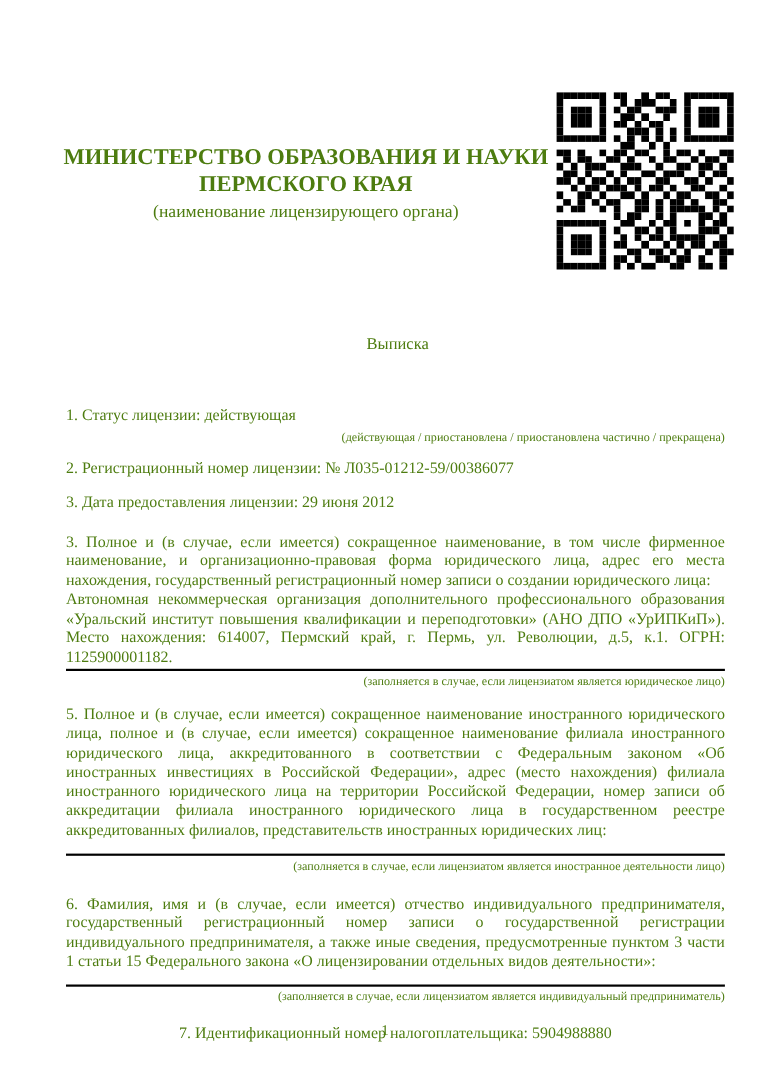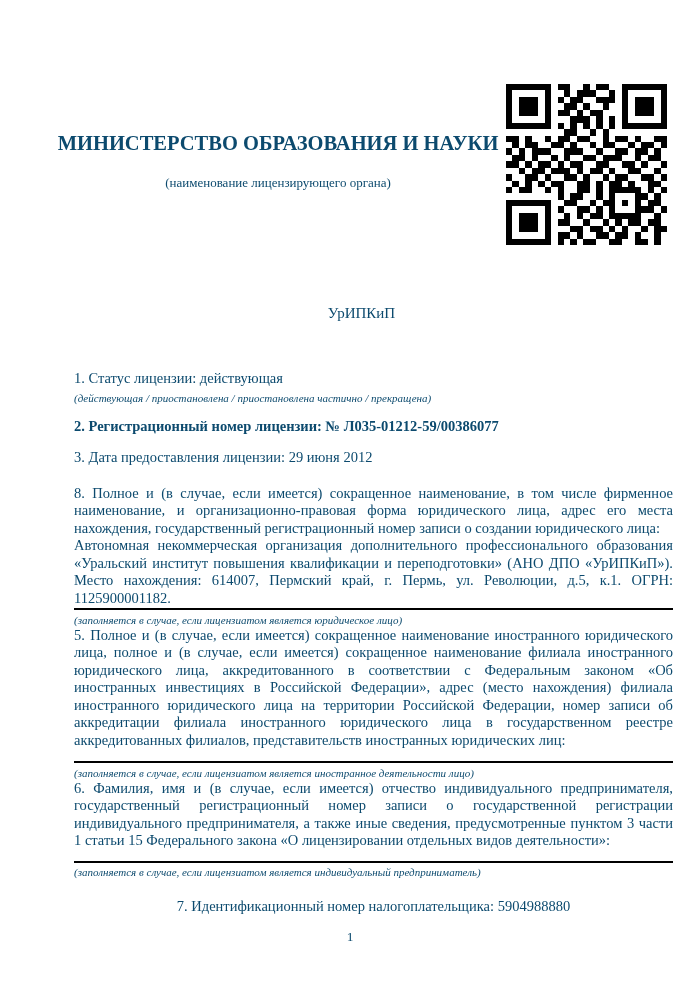--- a/index.html
+++ b/index.html
@@ -1,21 +1,21 @@
 <!DOCTYPE html>
 <html lang="ru"><head>
 <meta charset="utf-8">
 <style>
   html, body { margin: 0; padding: 0; background: #ffffff; }
   .page {
     position: relative;
     width: 700px;
     height: 989px;
     background: #ffffff;
-    color: #0c4a6e;
+    color: #4d7c0f;
     font-family: "Liberation Serif", "DejaVu Serif", serif;
     overflow: hidden;
   }
   
   .authority {
     position: absolute;
     left: 60px;
     top: 131px;
     width: 436px;
     display: flex;
@@ -23,23 +23,23 @@
     align-items: center;
     text-align: center;
   }
   .authority .name-line {
     font-weight: bold;
     font-size: 20.5px;
     line-height: 25px;
     white-space: nowrap;
   }
   .authority .authority-caption {
-    font-size: 13px;
+    font-size: 16px;
     line-height: 13px;
-    margin-top: 20px;
+    margin-top: 5px;
     white-space: nowrap;
   }
   
   .qr {
     position: absolute;
     left: 506px;
     top: 84px;
     width: 161px;
     height: 161px;
     display: grid;
@@ -54,65 +54,65 @@
     left: 62px;
     top: 305px;
     width: 599px;
     text-align: center;
     font-size: 15px;
     line-height: 17.5px;
   }
   
   .content {
     position: absolute;
-    left: 74px;
+    left: 60px;
     top: 370px;
     width: 599px;
     font-size: 14.5px;
     line-height: 17.5px;
   }
   .para { text-align: justify; }
   .caption {
     font-size: 11px;
     line-height: 13px;
-    text-align: left;
-    font-style: italic;
+    text-align: right;
   }
   .rule {
     border-top: 2px solid #000000;
     height: 0;
     margin-top: 1px;
   }
   .answer-space-5 { height: 11px; }
   .answer-space-6 { height: 10px; }
   .mt-i1c { margin-top: 4px; }
-  .mt-i2  { margin-top: 13px; font-weight: bold; }
+  .mt-i2  { margin-top: 13px; }
   .mt-i3  { margin-top: 14px; }
   .mt-i4  { margin-top: 18px; }
-  .mt-i5  { }
-  .mt-i6  { }
+  .mt-i5  { margin-top: 15px; }
+  .mt-i6  { margin-top: 19px; }
   .mt-i7  { margin-top: 19px; text-align: center; }
   .mt-cap { margin-top: 3.5px; }
   
   .page-number {
     position: absolute;
     left: 0;
     top: 929px;
     width: 100%;
     text-align: center;
     font-size: 13.5px;
   }
 </style>
 </head>
 <body>
 
 <div class="page">
 
   <div class="authority">
     <div class="name-line">МИНИСТЕРСТВО ОБРАЗОВАНИЯ И НАУКИ</div>
+    <div class="name-line">ПЕРМСКОГО КРАЯ</div>
     <div class="authority-caption">(наименование лицензирующего органа)</div>
   </div>
 
   <div class="qr">
       <div class="qm"></div>
       <div class="qm"></div>
       <div class="qm"></div>
       <div class="qm"></div>
       <div class="qm"></div>
       <div class="qm"></div>
@@ -731,34 +731,34 @@
       <div></div>
       <div></div>
       <div class="qm"></div>
       <div class="qm"></div>
       <div></div>
       <div class="qm"></div>
       <div></div>
     </div>
 
   <div class="doc-title">
-    <div>УрИПКиП</div>
+    <div>Выписка</div>
   </div>
 
   <div class="content">
 
     <div>1. Статус лицензии: действующая</div>
     <div class="caption mt-i1c">(действующая / приостановлена / приостановлена частично / прекращена)</div>
 
     <div class="mt-i2">2. Регистрационный номер лицензии: № Л035-01212-59/00386077</div>
 
     <div class="mt-i3">3. Дата предоставления лицензии: 29 июня 2012</div>
 
     <div class="mt-i4">
-      <div class="para">8. Полное и (в случае, если имеется) сокращенное наименование, в том числе фирменное наименование, и организационно-правовая форма юридического лица, адрес его места нахождения, государственный регистрационный номер записи о создании юридического лица:</div>
+      <div class="para">3. Полное и (в случае, если имеется) сокращенное наименование, в том числе фирменное наименование, и организационно-правовая форма юридического лица, адрес его места нахождения, государственный регистрационный номер записи о создании юридического лица:</div>
       <div class="para">Автономная некоммерческая организация дополнительного профессионального образования «Уральский институт повышения квалификации и переподготовки» (АНО ДПО «УрИПКиП»). Место нахождения: 614007, Пермский край, г. Пермь, ул. Революции, д.5, к.1. ОГРН: 1125900001182.</div>
       <div class="rule"></div>
       <div class="caption mt-cap">(заполняется в случае, если лицензиатом является юридическое лицо)</div>
     </div>
 
     <div class="mt-i5">
       <div class="para">5. Полное и (в случае, если имеется) сокращенное наименование иностранного юридического лица, полное и (в случае, если имеется) сокращенное наименование филиала иностранного юридического лица, аккредитованного в соответствии с Федеральным законом «Об иностранных инвестициях в Российской Федерации», адрес (место нахождения) филиала иностранного юридического лица на территории Российской Федерации, номер записи об аккредитации филиала иностранного юридического лица в государственном реестре аккредитованных филиалов, представительств иностранных юридических лиц:</div>
       <div class="answer-space-5"></div>
       <div class="rule"></div>
       <div class="caption mt-cap">(заполняется в случае, если лицензиатом является иностранное деятельности лицо)</div>

